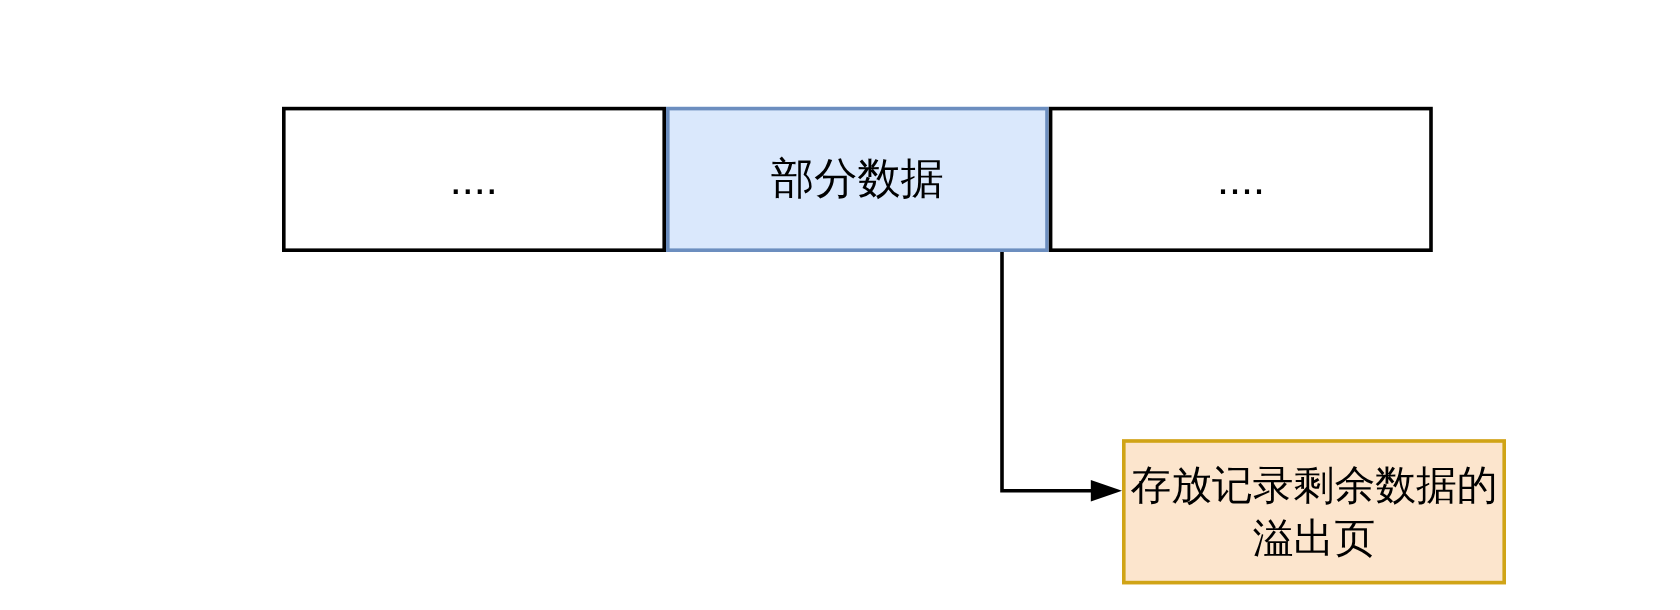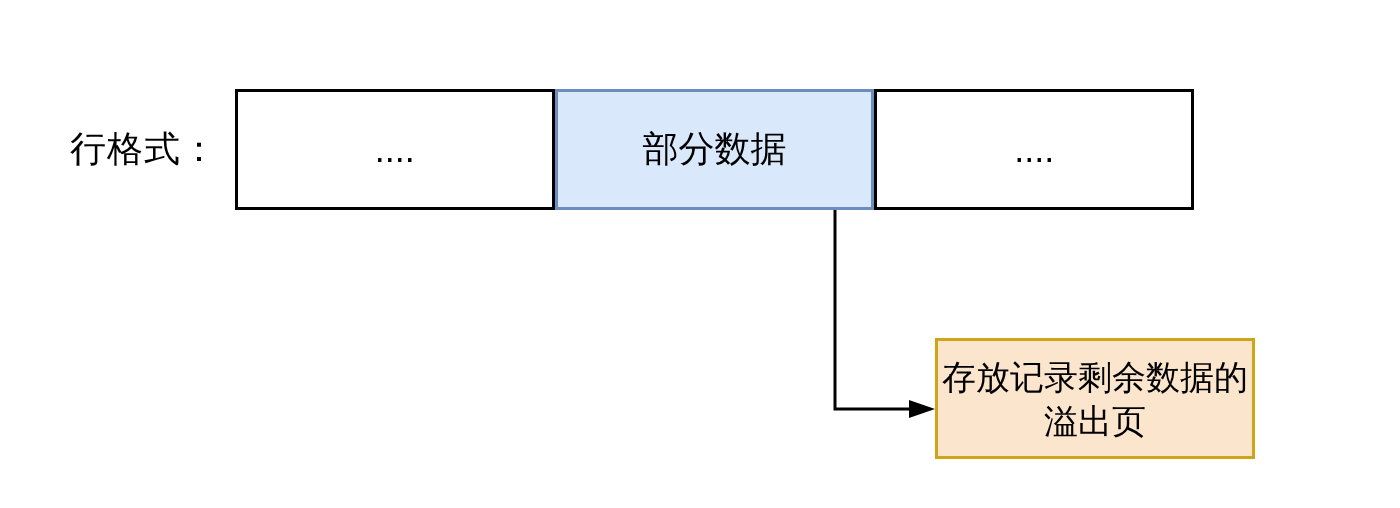--- a/index.html
+++ b/index.html
@@ -69,42 +69,41 @@
     stroke: var(--line, #000000);
     stroke-width: 3px;
   }
   .arrow-overlay .head {
     fill: var(--line, #000000);
     stroke: none;
   }
   .overflow-box {
     position: absolute;
     left: 935px;
-    top: 338px;
+    top: 366px;
     width: 320px;
     height: 121px;
     box-sizing: border-box;
     background: var(--orange-fill, #FCE5CD);
     border: 3px solid var(--orange-border, #D0A417);
     display: flex;
     align-items: center;
     justify-content: center;
     text-align: center;
     font-size: 34px;
     font-weight: 500;
     line-height: 44px;
     white-space: pre-line;
   }
 </style>
 </head>
 <body>
 
 <div class="canvas">
 
-  <div class="row-label">行格式：</div>
 
   <div class="row-bar">
     <div class="cell plain">....</div>
     <div class="cell blue">部分数据</div>
     <div class="cell plain">....</div>
   </div>
 
   <svg class="arrow-overlay" viewBox="0 0 1400 508" xmlns="http://www.w3.org/2000/svg">
     <path class="line" d="M 835 210 L 835 409 L 911 409"></path>
     <polygon class="head" points="909,400 935,409 909,418"></polygon>

